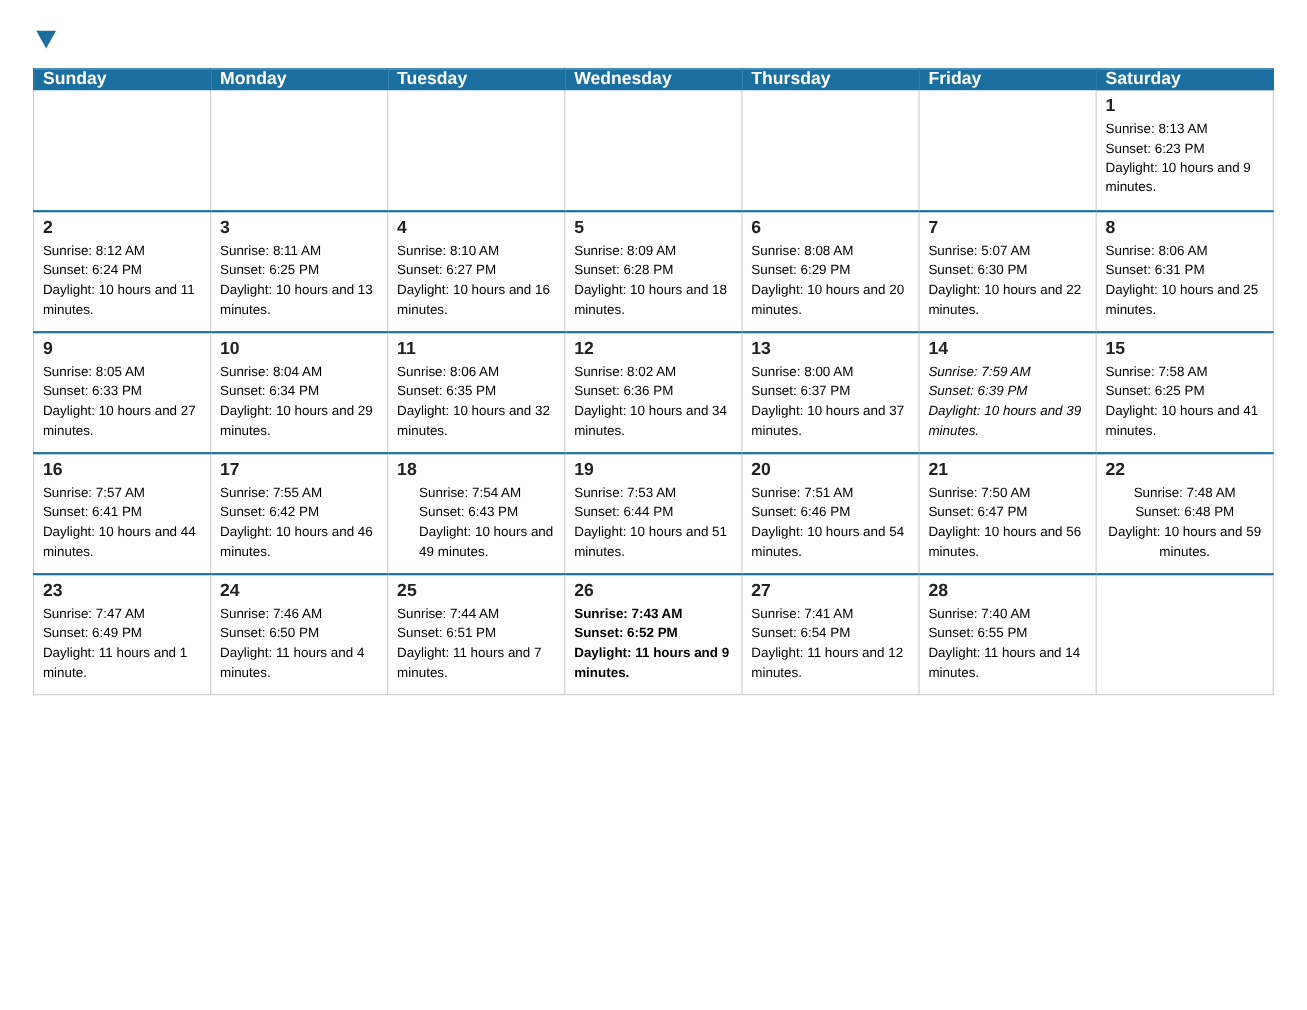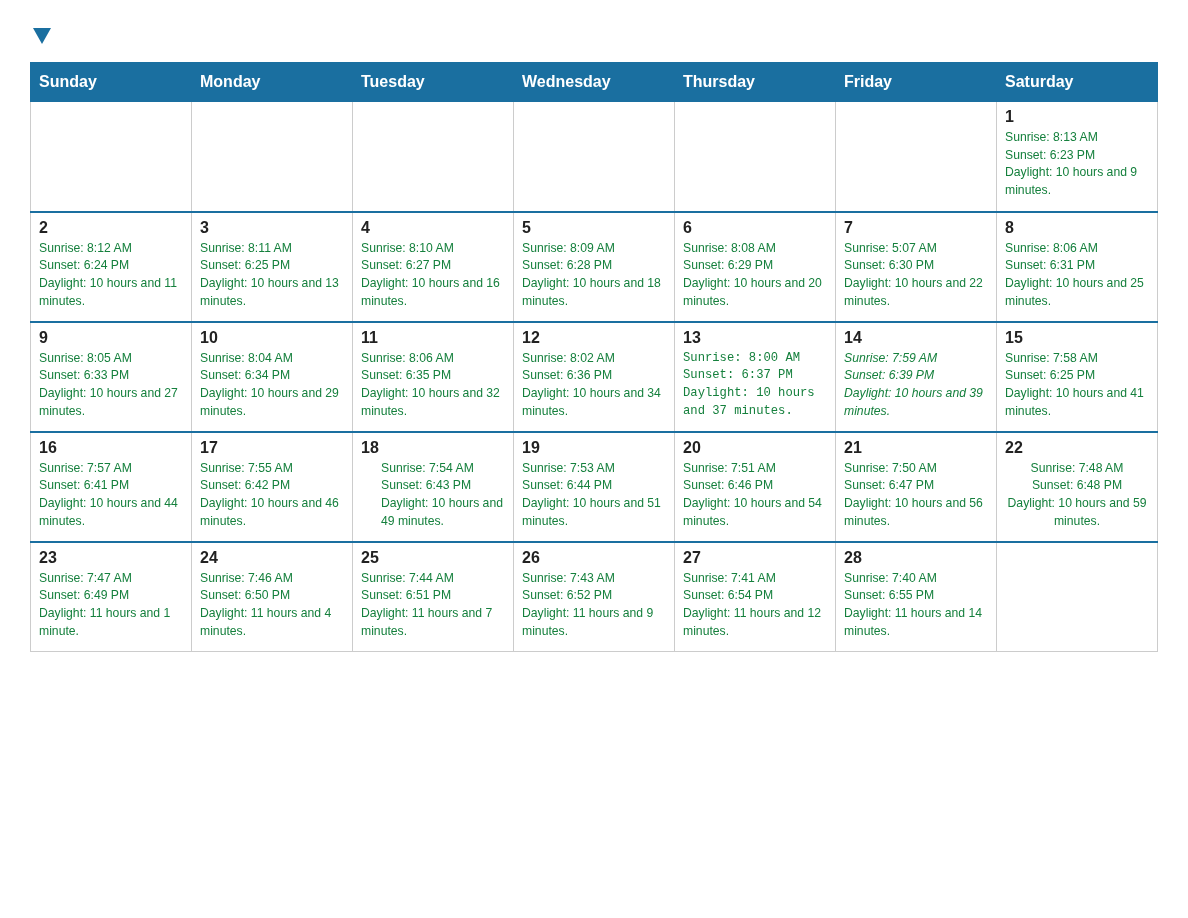--- a/index.html
+++ b/index.html
@@ -52,21 +52,21 @@
     table {
       width: 100%;
       border-collapse: collapse;
       table-layout: fixed;
     }
     th {
       background-color: #1a6fa0;
       color: #fff;
       font-size: 16px;
       font-weight: bold;
-      padding: 10px 8px;
+      padding: 0 8px;
       text-align: left;
       border: 1px solid #1a6fa0;
     }
     td {
       border: 1px solid #ccc;
       vertical-align: top;
       padding: 6px 8px;
       min-height: 110px;
       height: 110px;
       font-size: 12.5px;
@@ -75,21 +75,21 @@
     .day-num {
       font-size: 16px;
       font-weight: bold;
       color: #222;
       display: block;
       margin-bottom: 3px;
     }
     .day-info {
       font-size: 12.2px;
       line-height: 1.45;
-      color: #15803d;
+      color: #000000;
     }
     td.empty {
       background: #fff;
     }
     tr td {
       border-top: 2px solid #1a6fa0;
     }
     tr:first-child td {
       border-top: none;
     }
@@ -211,21 +211,21 @@
 Daylight: 10 hours and 32 minutes.</div>
         </td>
         <td>
           <span class="day-num">12</span>
           <div class="day-info" style="white-space: pre-line;">Sunrise: 8:02 AM
 Sunset: 6:36 PM
 Daylight: 10 hours and 34 minutes.</div>
         </td>
         <td>
           <span class="day-num">13</span>
-          <div class="day-info" style="white-space: pre-line; font-family: Liberation Mono, monospace;">Sunrise: 8:00 AM
+          <div class="day-info" style="white-space: pre-line;">Sunrise: 8:00 AM
 Sunset: 6:37 PM
 Daylight: 10 hours and 37 minutes.</div>
         </td>
         <td>
           <span class="day-num">14</span>
           <div class="day-info" style="white-space: pre-line; font-style: italic;">Sunrise: 7:59 AM
 Sunset: 6:39 PM
 Daylight: 10 hours and 39 minutes.</div>
         </td>
         <td>
@@ -293,21 +293,21 @@
 Daylight: 11 hours and 4 minutes.</div>
         </td>
         <td>
           <span class="day-num">25</span>
           <div class="day-info" style="white-space: pre-line;">Sunrise: 7:44 AM
 Sunset: 6:51 PM
 Daylight: 11 hours and 7 minutes.</div>
         </td>
         <td>
           <span class="day-num">26</span>
-          <div class="day-info" style="white-space: pre-line;">Sunrise: 7:43 AM
+          <div class="day-info" style="white-space: pre-line; font-weight: bold;">Sunrise: 7:43 AM
 Sunset: 6:52 PM
 Daylight: 11 hours and 9 minutes.</div>
         </td>
         <td>
           <span class="day-num">27</span>
           <div class="day-info" style="white-space: pre-line;">Sunrise: 7:41 AM
 Sunset: 6:54 PM
 Daylight: 11 hours and 12 minutes.</div>
         </td>
         <td>

